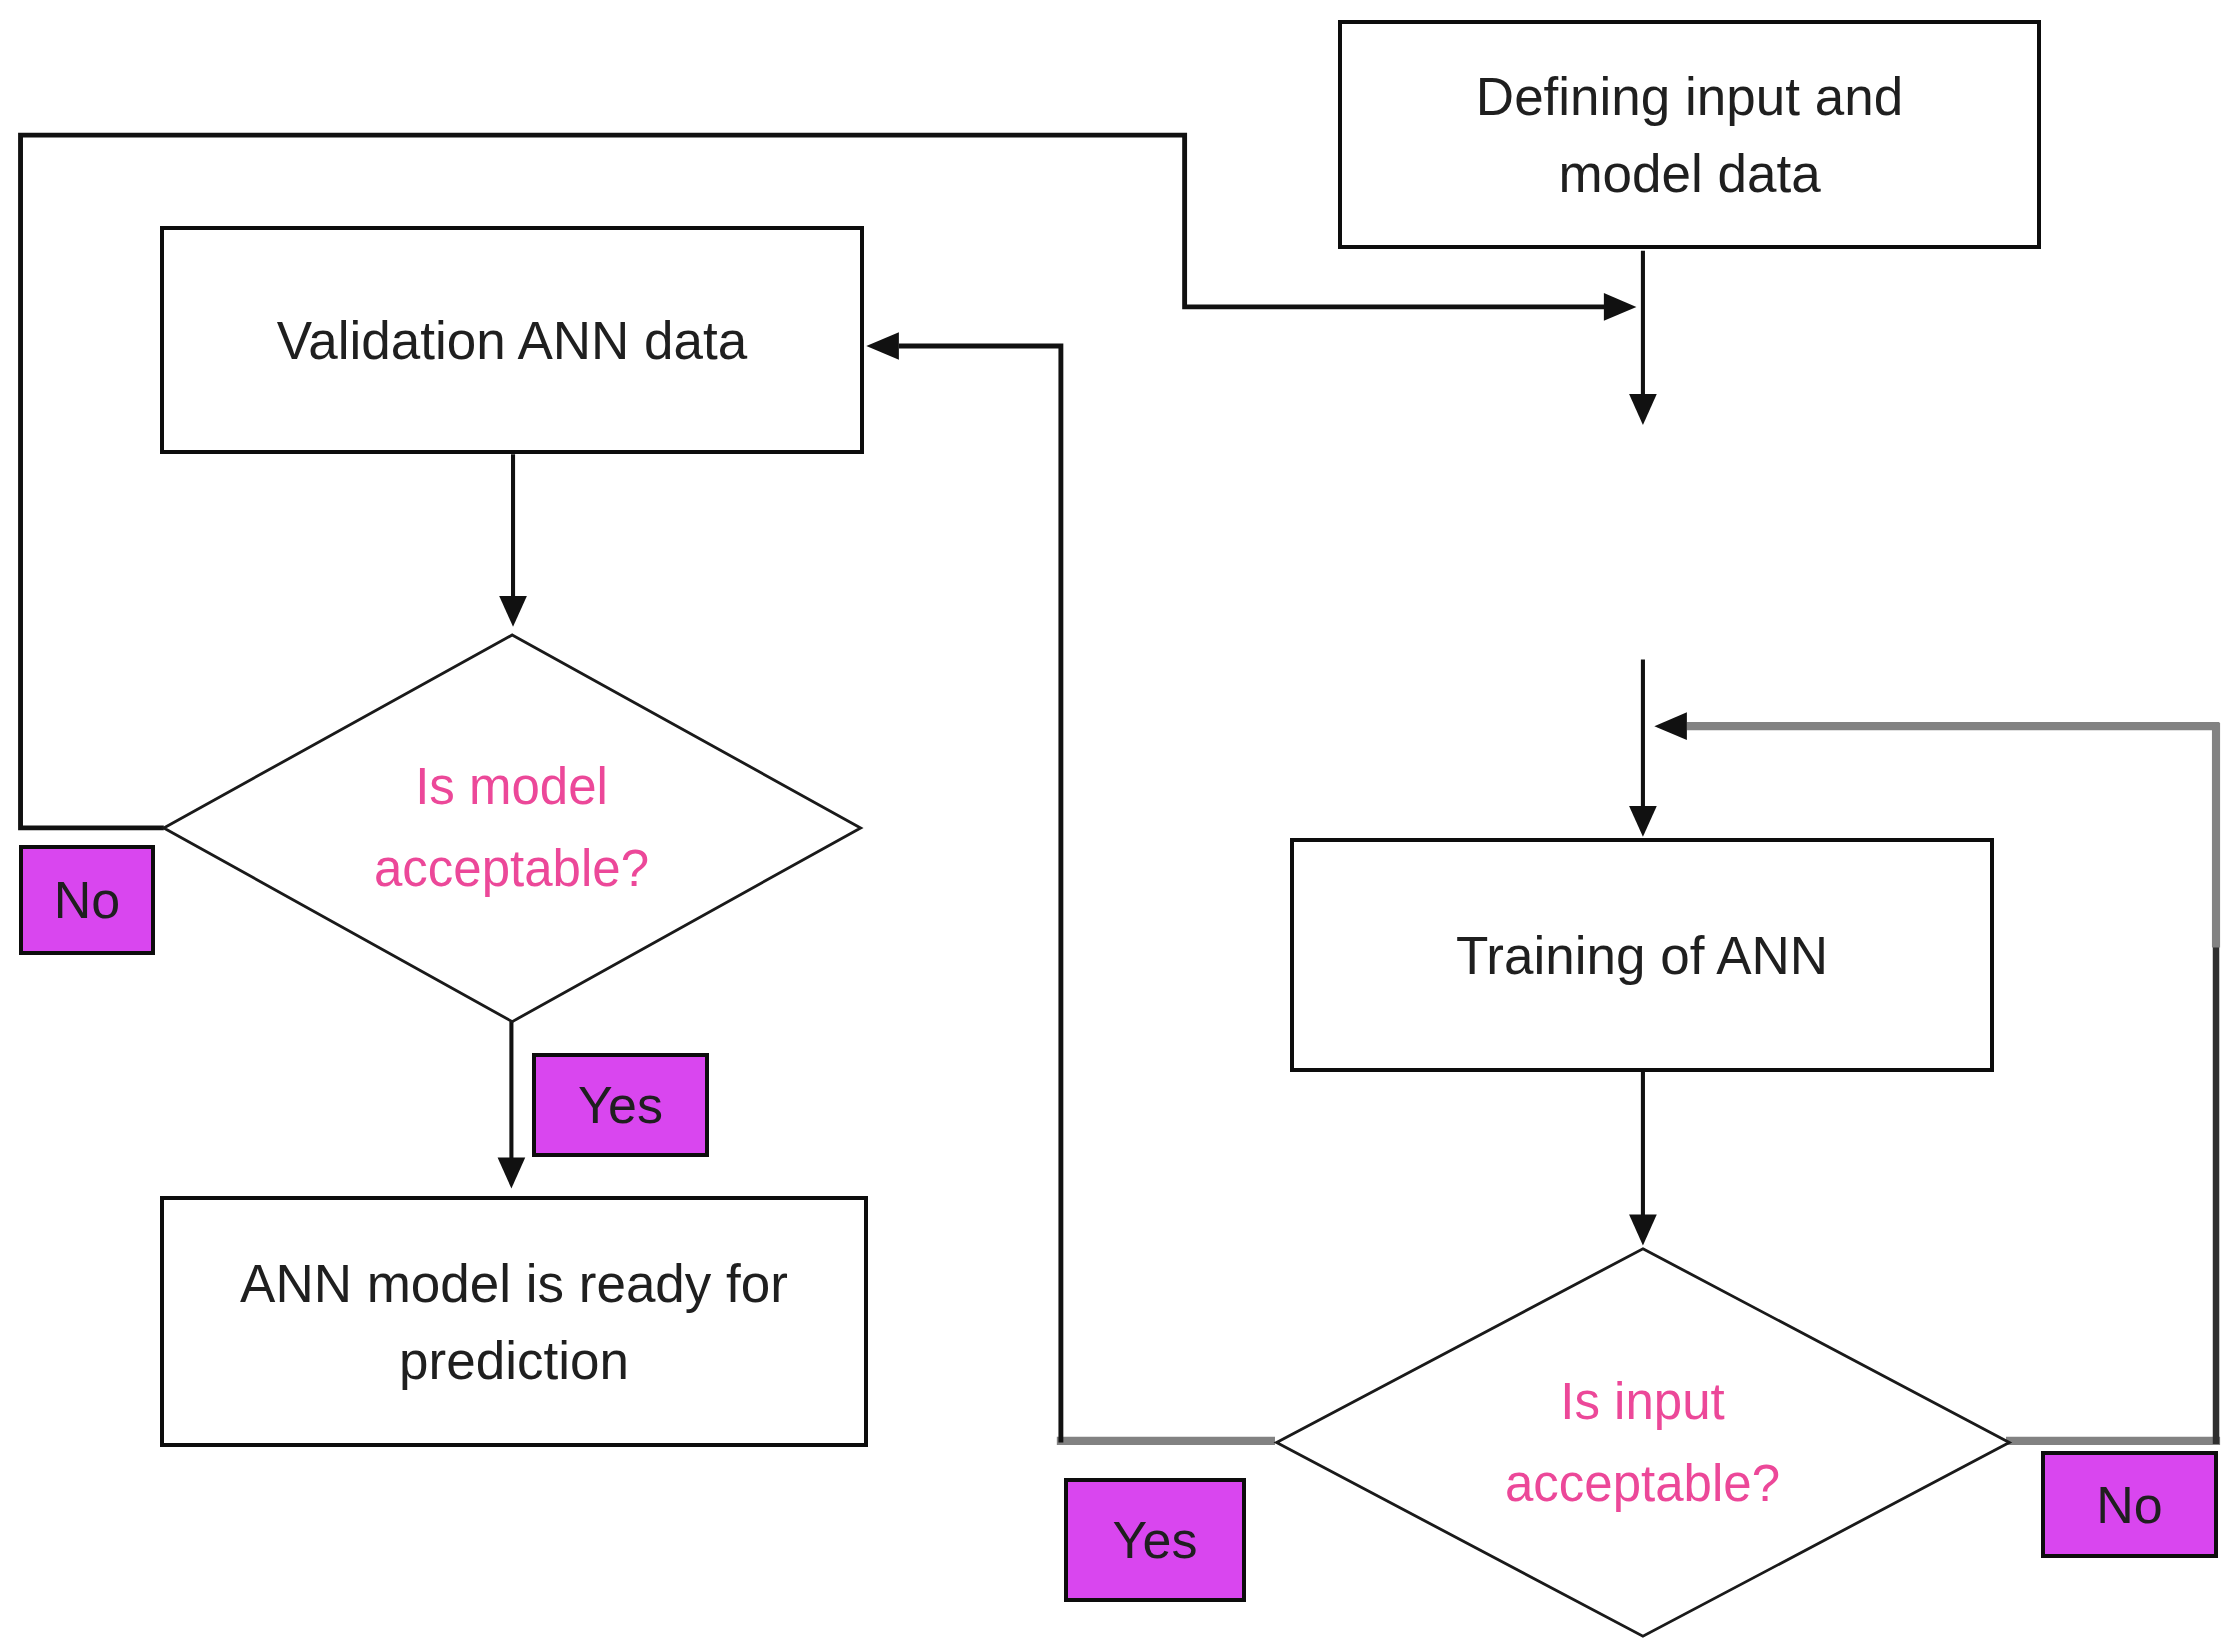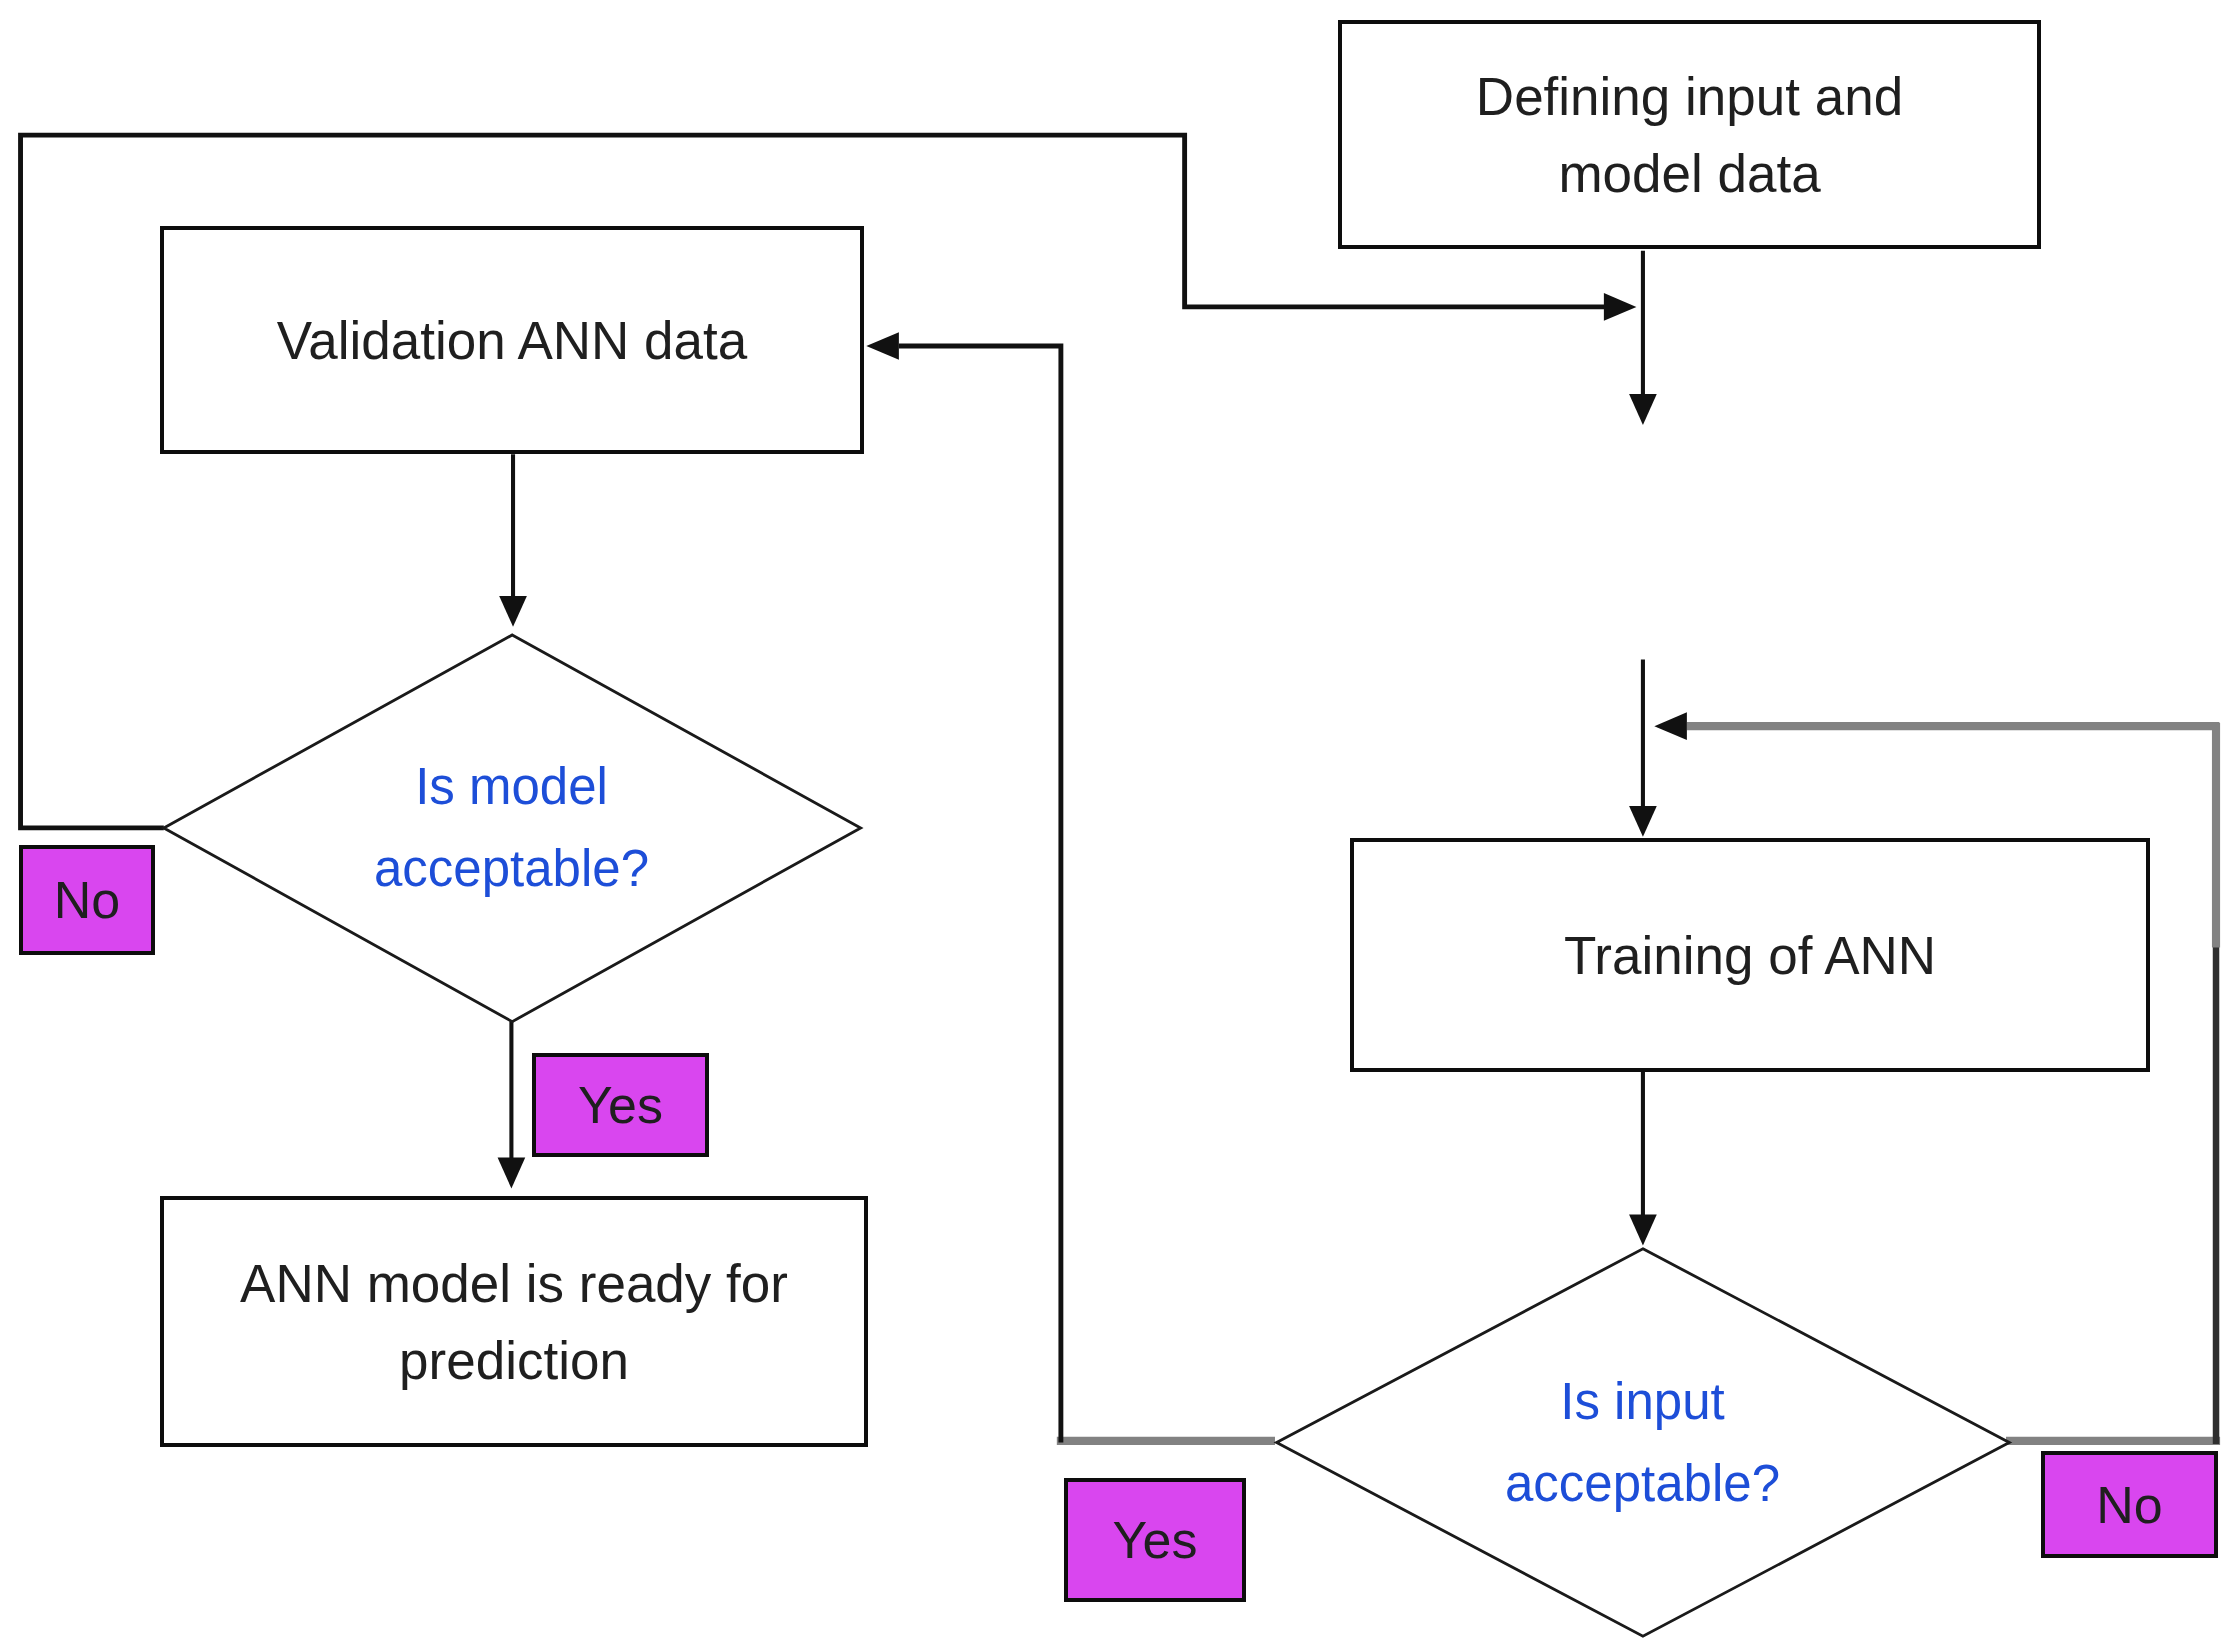--- a/index.html
+++ b/index.html
@@ -58,21 +58,21 @@
     flex-direction: column;
     align-items: center;
     justify-content: center;
     text-align: center;
     pointer-events: none;
   }
   .diamond-label .line {
     font-size: 51px;
     line-height: 82px;
     white-space: nowrap;
-    color: #1d4ed8;
+    color: #ec4899;
   }
 </style>
 </head>
 <body>
 
 <div id="canvas">
 
   <svg id="wires" viewBox="0 0 2750 2022" xmlns="http://www.w3.org/2000/svg">
 
     <polyline points="201,1017 25,1017 25,166 1455,166 1455,377 1972,377" fill="none" stroke="#111111" stroke-width="6"></polyline>
@@ -106,21 +106,21 @@
     <polygon points="629,780 1057,1017 629,1255 201,1017" fill="#ffffff" stroke="#1a1a1a" stroke-width="3.5"></polygon>
     <polygon points="2018,1534 2468,1772 2018,2010 1568,1772" fill="#ffffff" stroke="#1a1a1a" stroke-width="3.5"></polygon>
   </svg>
 
   <div class="node" style="left:1291px; top:20.4px; width:703px; height:229px;margin-left:47px;">
     <div class="line">Defining input and</div>
     <div class="line">model data</div>
   </div>
 
 
-  <div class="node" style="left:1350px; top:838px; width:800px; height:234px;">
+  <div class="node" style="left:1290px; top:838px; width:704px; height:234px;">
     <div class="line">Training of ANN</div>
   </div>
 
   <div class="node" style="left:160px; top:226px; width:704px; height:228px;">
     <div class="line">Validation ANN data</div>
   </div>
 
   <div class="node" style="left:160px; top:1196px; width:708px; height:251px;">
     <div class="line">ANN model is ready for</div>
     <div class="line">prediction</div>

